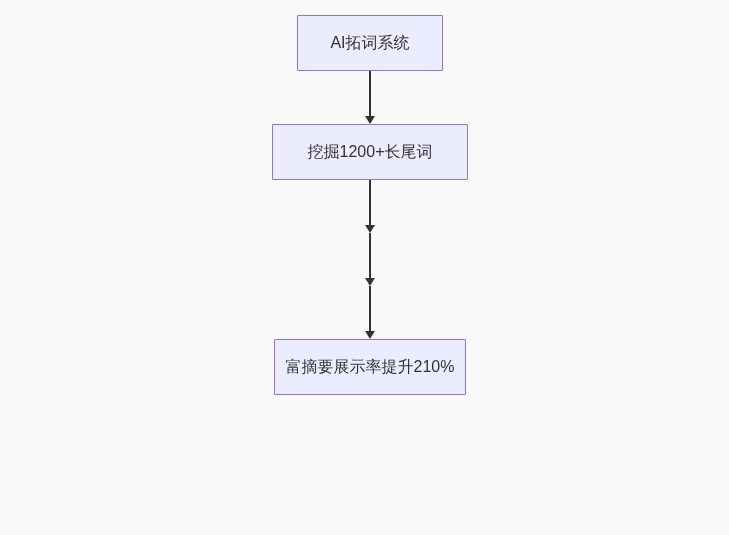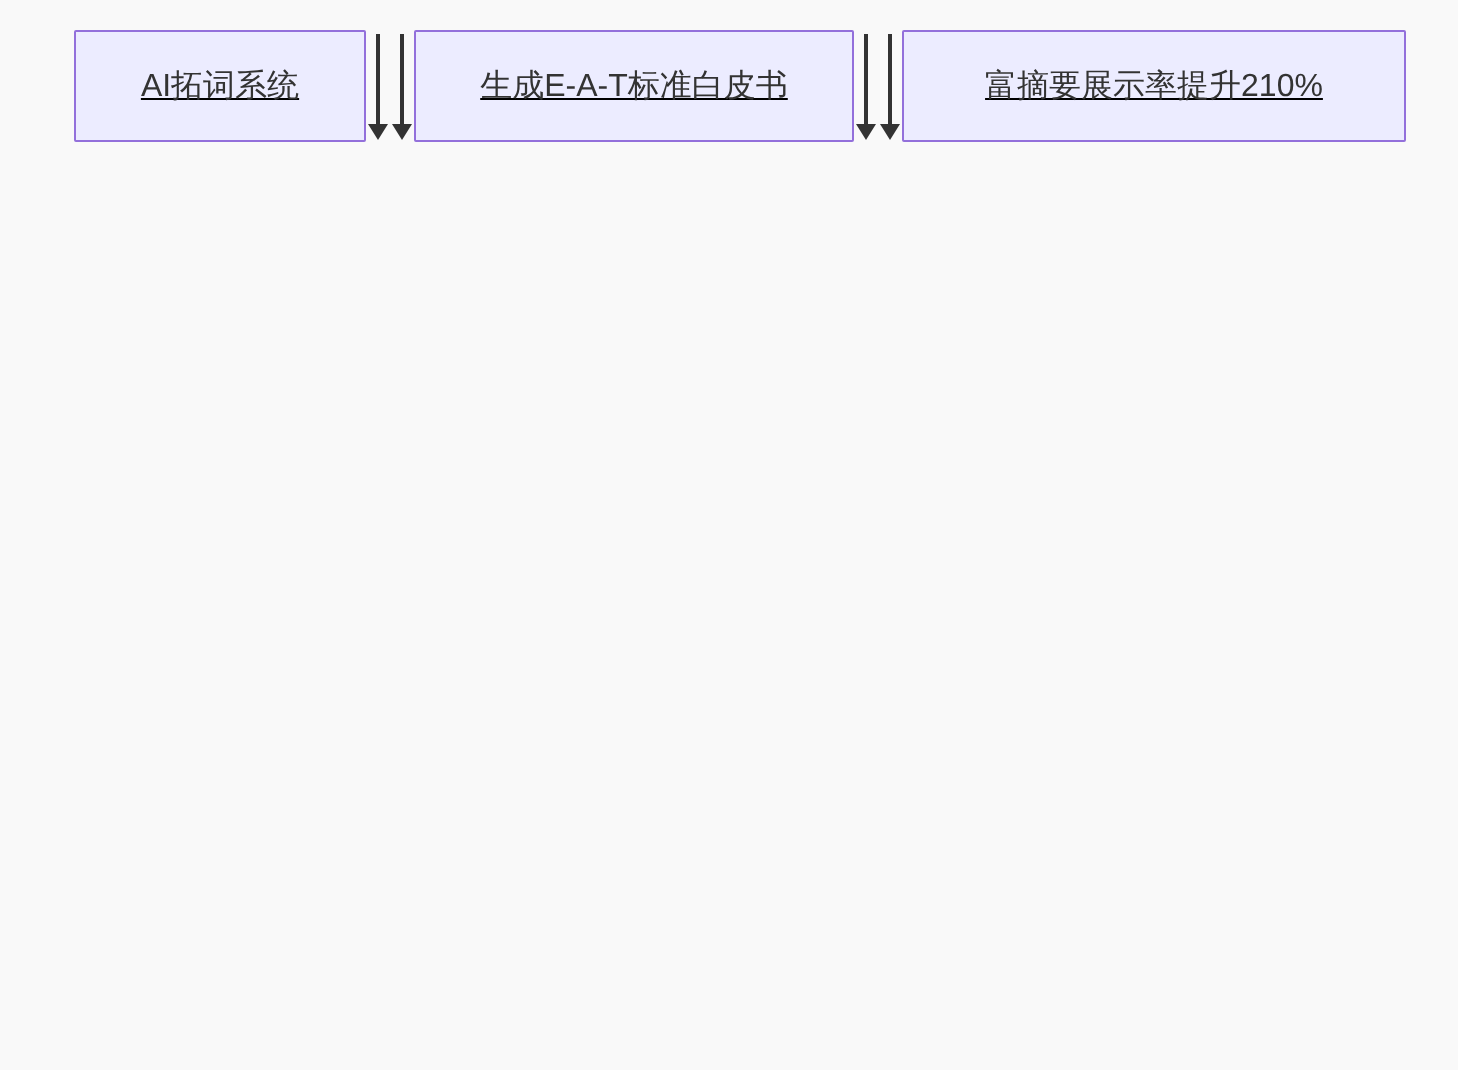--- a/index.html
+++ b/index.html
@@ -10,42 +10,41 @@
     background: var(--canvas-bg, #f9f9f9);
     overflow: hidden;
     font-family: "Liberation Sans", sans-serif;
   }
   .flow {
     position: absolute;
     left: 370px;
     top: 15px;
     transform: translateX(-50%);
     display: flex;
-    flex-direction: row;
+    flex-direction: column;
     align-items: center;
-    text-decoration: underline;
   }
   .node {
     box-sizing: border-box;
     height: 56px;
     display: flex;
     align-items: center;
     justify-content: center;
     background: var(--node-fill, #ECECFF);
     border: 1.5px solid var(--node-border, #9370DB);
     border-radius: 1px;
     color: var(--text-color, #333333);
     font-size: 16px;
     white-space: nowrap;
   }
   .n0 { width: 146px; }
   .n1 { width: 196px; }
   .n2 { width: 220px; }
   .n3 { width: 215px; }
-  .n4 { width: 252px; }
+  .n4 { width: 192px; }
   .arrow {
     position: relative;
     height: 53px;
     width: 12px;
     display: flex;
     justify-content: center;
   }
   .arrow .line {
     width: 2px;
     height: 45px;
@@ -71,29 +70,29 @@
 
     <div class="node n0">
       <span>AI拓词系统</span>
     </div>
 
     <div class="arrow">
       <div class="line"></div>
       <div class="head"></div>
     </div>
 
+    <div class="node n1">
+      <span>挖掘1200+长尾词</span>
+    </div>
 
     <div class="arrow">
       <div class="line"></div>
       <div class="head"></div>
     </div>
 
-    <div class="node n2">
-      <span>生成E-A-T标准白皮书</span>
-    </div>
 
     <div class="arrow">
       <div class="line"></div>
       <div class="head"></div>
     </div>
 
 
     <div class="arrow">
       <div class="line"></div>
       <div class="head"></div>

